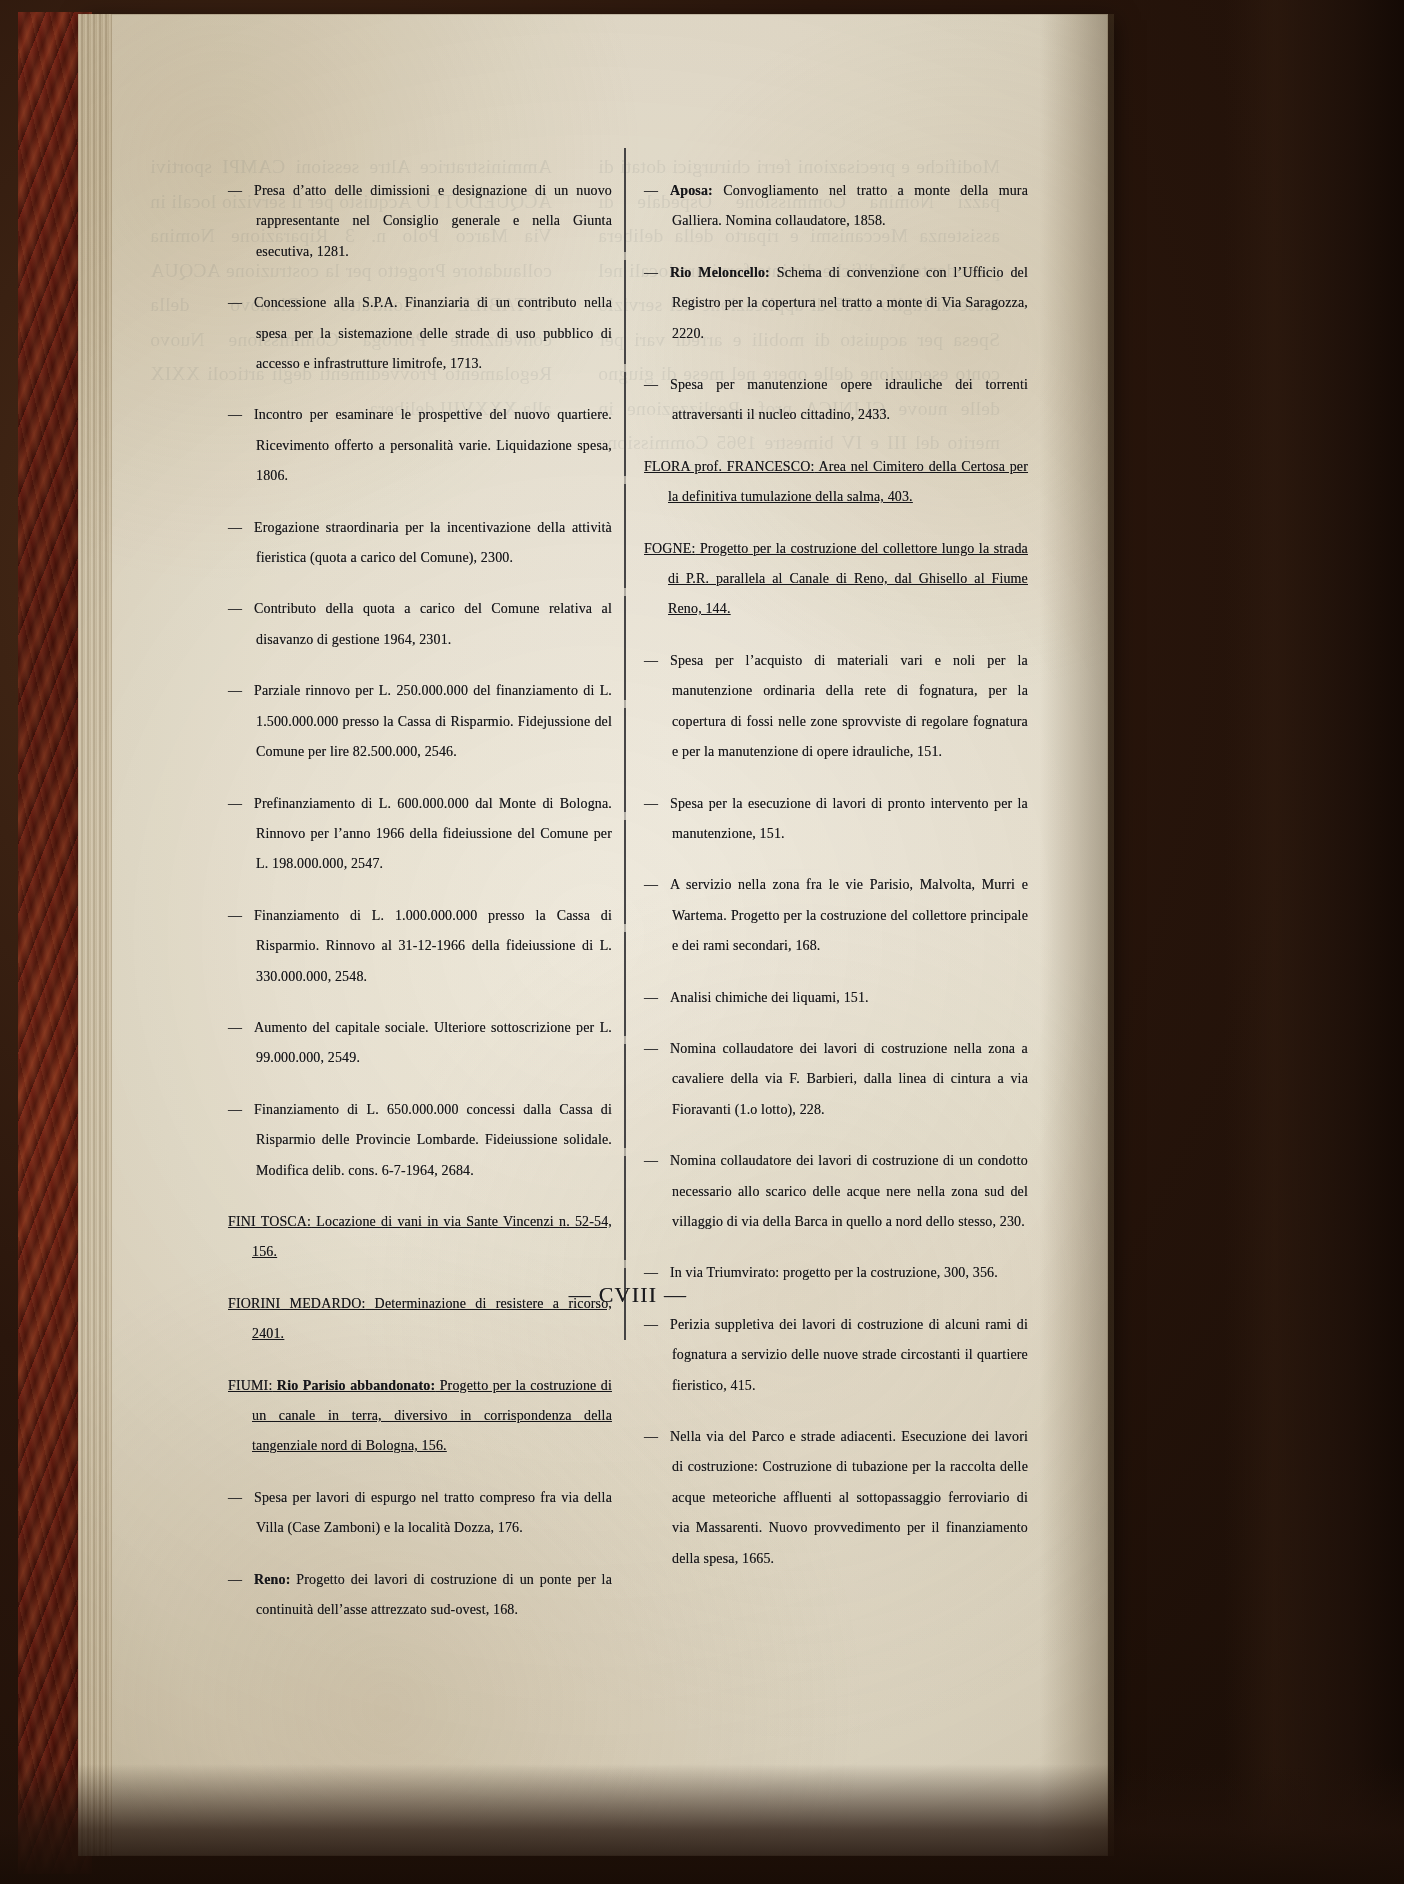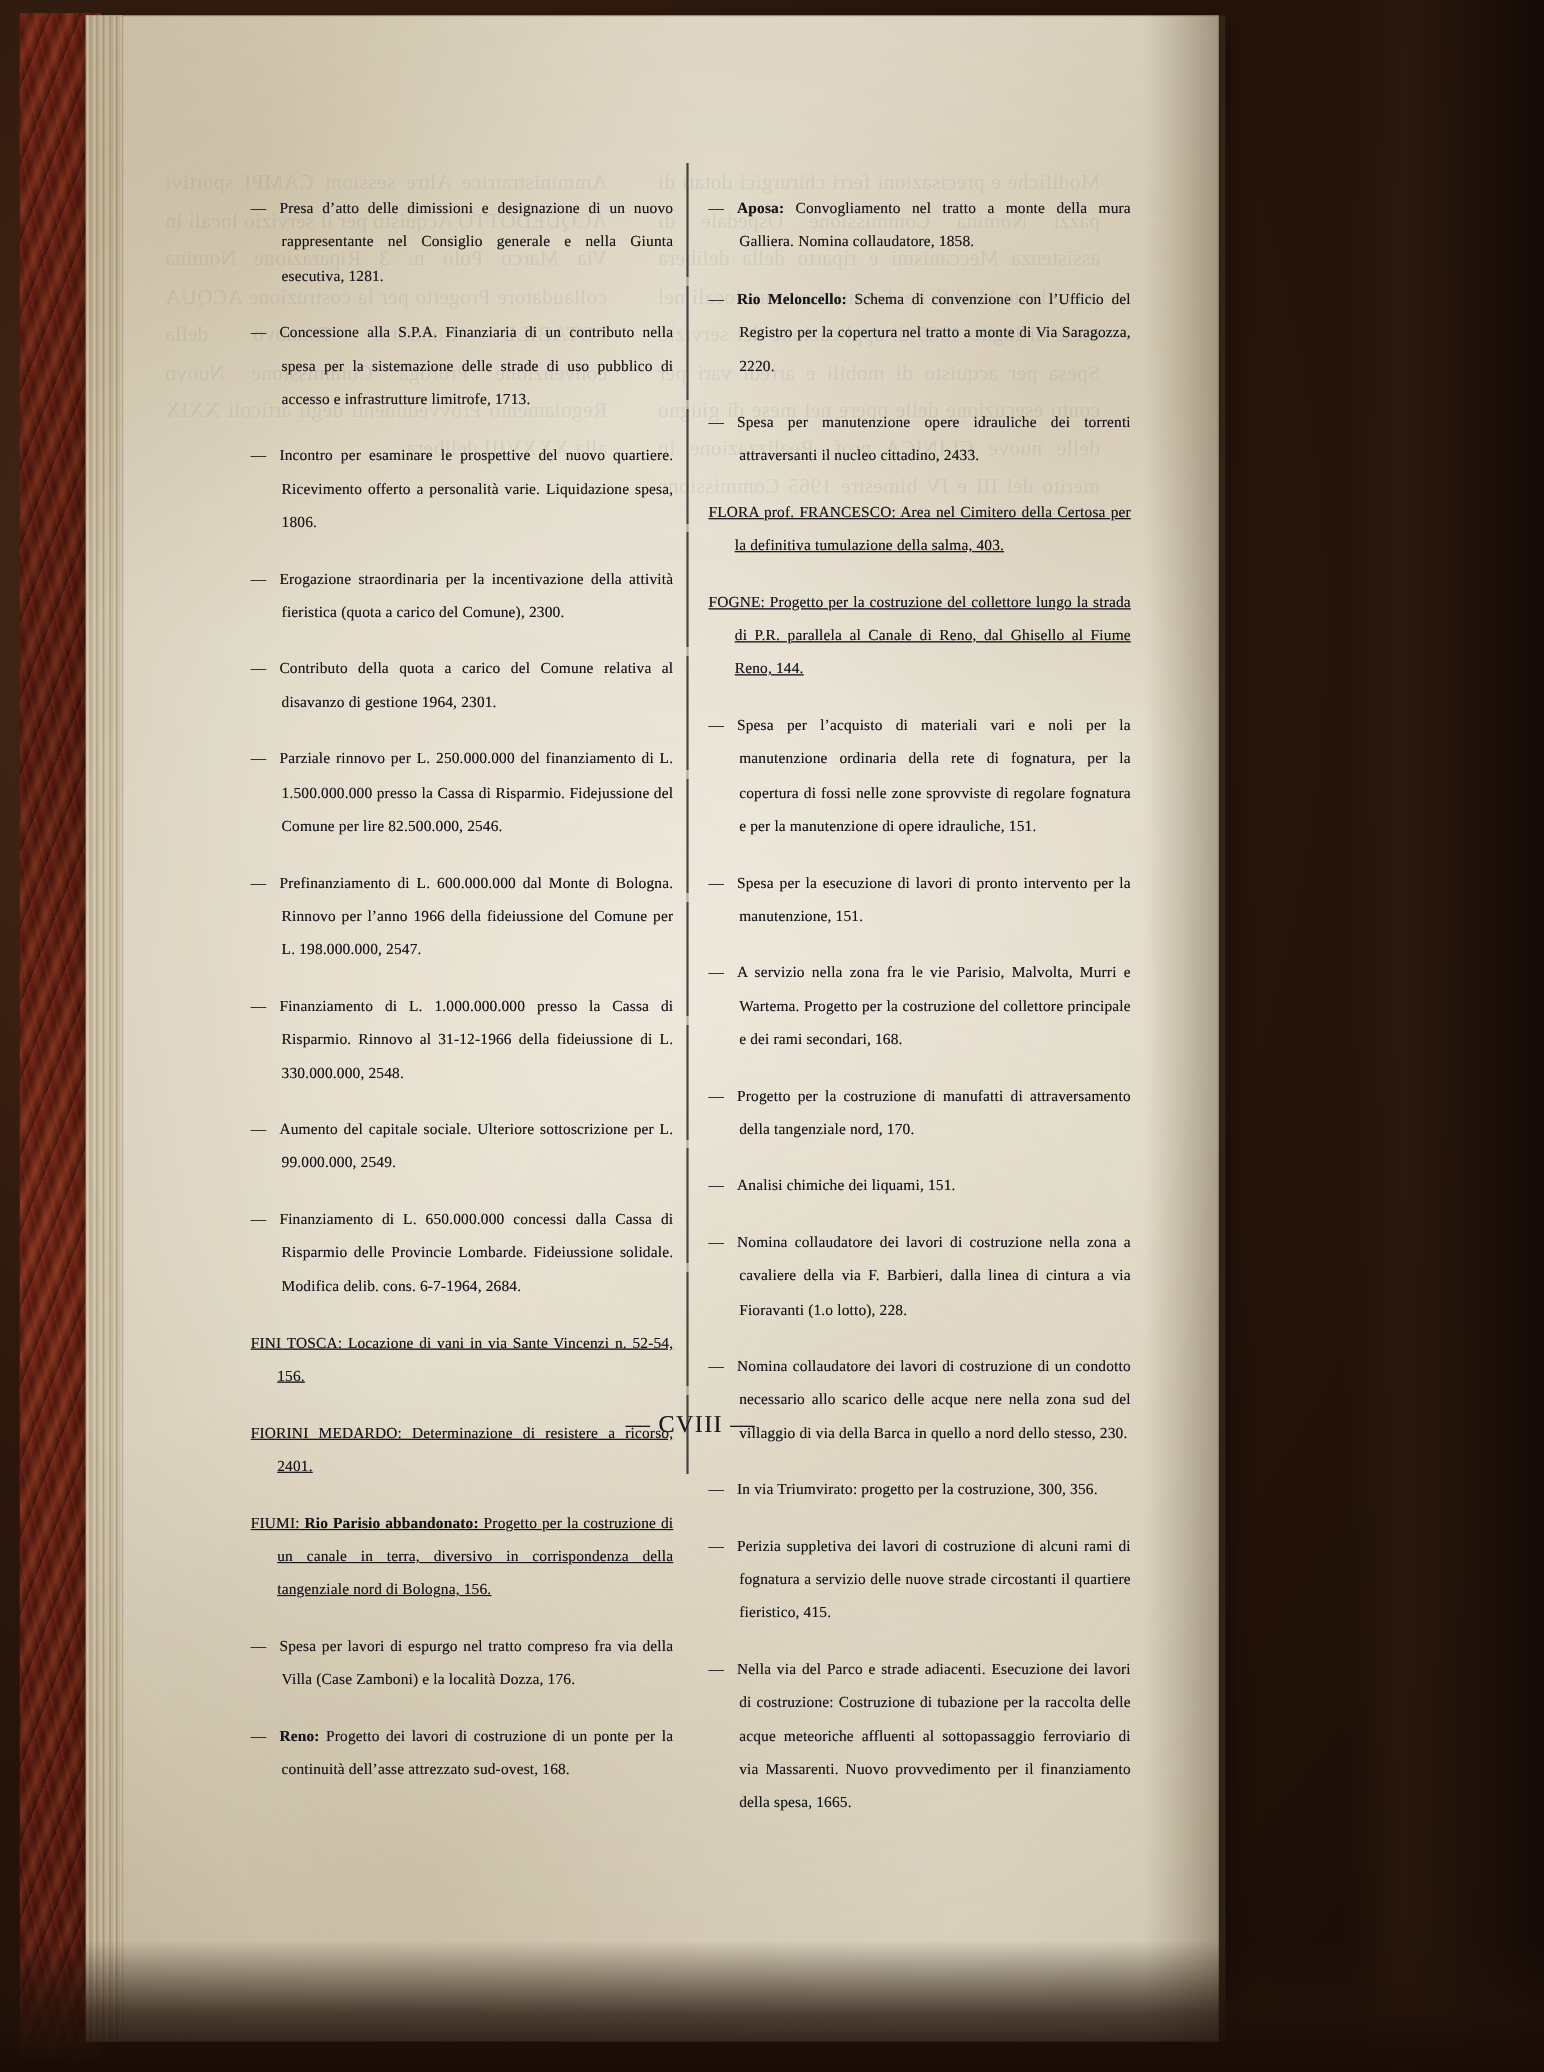--- a/index.html
+++ b/index.html
@@ -275,21 +275,20 @@
       </div>
     <div class="col right" id="col-right">
         <p class="entry dash"><span class="mark">—</span><span class="kw">Aposa:</span><span> Convogliamento nel tratto a monte della mura Galliera. Nomina collaudatore, 1858.</span></p>
         <p class="entry dash"><span class="mark">—</span><span class="kw">Rio Meloncello:</span><span> Schema di convenzione con l’Ufficio del Registro per la copertura nel tratto a monte di Via Saragozza, 2220.</span></p>
         <p class="entry dash"><span class="mark">—</span><span>Spesa per manutenzione opere idrauliche dei torrenti attraversanti il nucleo cittadino, 2433.</span></p>
         <p class="entry head"><span class="caps">FLORA prof. FRANCESCO:</span><span> Area nel Cimitero della Certosa per la definitiva tumulazione della salma, 403.</span></p>
         <p class="entry head"><span class="caps">FOGNE:</span><span> Progetto per la costruzione del collettore lungo la strada di P.R. parallela al Canale di Reno, dal Ghisello al Fiume Reno, 144.</span></p>
         <p class="entry dash"><span class="mark">—</span><span>Spesa per l’acquisto di materiali vari e noli per la manutenzione ordinaria della rete di fognatura, per la copertura di fossi nelle zone sprovviste di regolare fognatura e per la manutenzione di opere idrauliche, 151.</span></p>
         <p class="entry dash"><span class="mark">—</span><span>Spesa per la esecuzione di lavori di pronto intervento per la manutenzione, 151.</span></p>
         <p class="entry dash"><span class="mark">—</span><span>A servizio nella zona fra le vie Parisio, Malvolta, Murri e Wartema. Progetto per la costruzione del collettore principale e dei rami secondari, 168.</span></p>
-        <p class="entry dash"><span class="mark">—</span><span>Progetto per la costruzione di manufatti di attraversamento della tangenziale nord, 170.</span></p>
         <p class="entry dash"><span class="mark">—</span><span>Analisi chimiche dei liquami, 151.</span></p>
         <p class="entry dash"><span class="mark">—</span><span>Nomina collaudatore dei lavori di costruzione nella zona a cavaliere della via F. Barbieri, dalla linea di cintura a via Fioravanti (1.o lotto), 228.</span></p>
         <p class="entry dash"><span class="mark">—</span><span>Nomina collaudatore dei lavori di costruzione di un condotto necessario allo scarico delle acque nere nella zona sud del villaggio di via della Barca in quello a nord dello stesso, 230.</span></p>
         <p class="entry dash"><span class="mark">—</span><span>In via Triumvirato: progetto per la costruzione, 300, 356.</span></p>
         <p class="entry dash"><span class="mark">—</span><span>Perizia suppletiva dei lavori di costruzione di alcuni rami di fognatura a servizio delle nuove strade circostanti il quartiere fieristico, 415.</span></p>
         <p class="entry dash"><span class="mark">—</span><span>Nella via del Parco e strade adiacenti. Esecuzione dei lavori di costruzione: Costruzione di tubazione per la raccolta delle acque meteoriche affluenti al sottopassaggio ferroviario di via Massarenti. Nuovo provvedimento per il finanziamento della spesa, 1665.</span></p>
       </div>
   </div>
 
   <div class="folio">— CVIII —</div>

